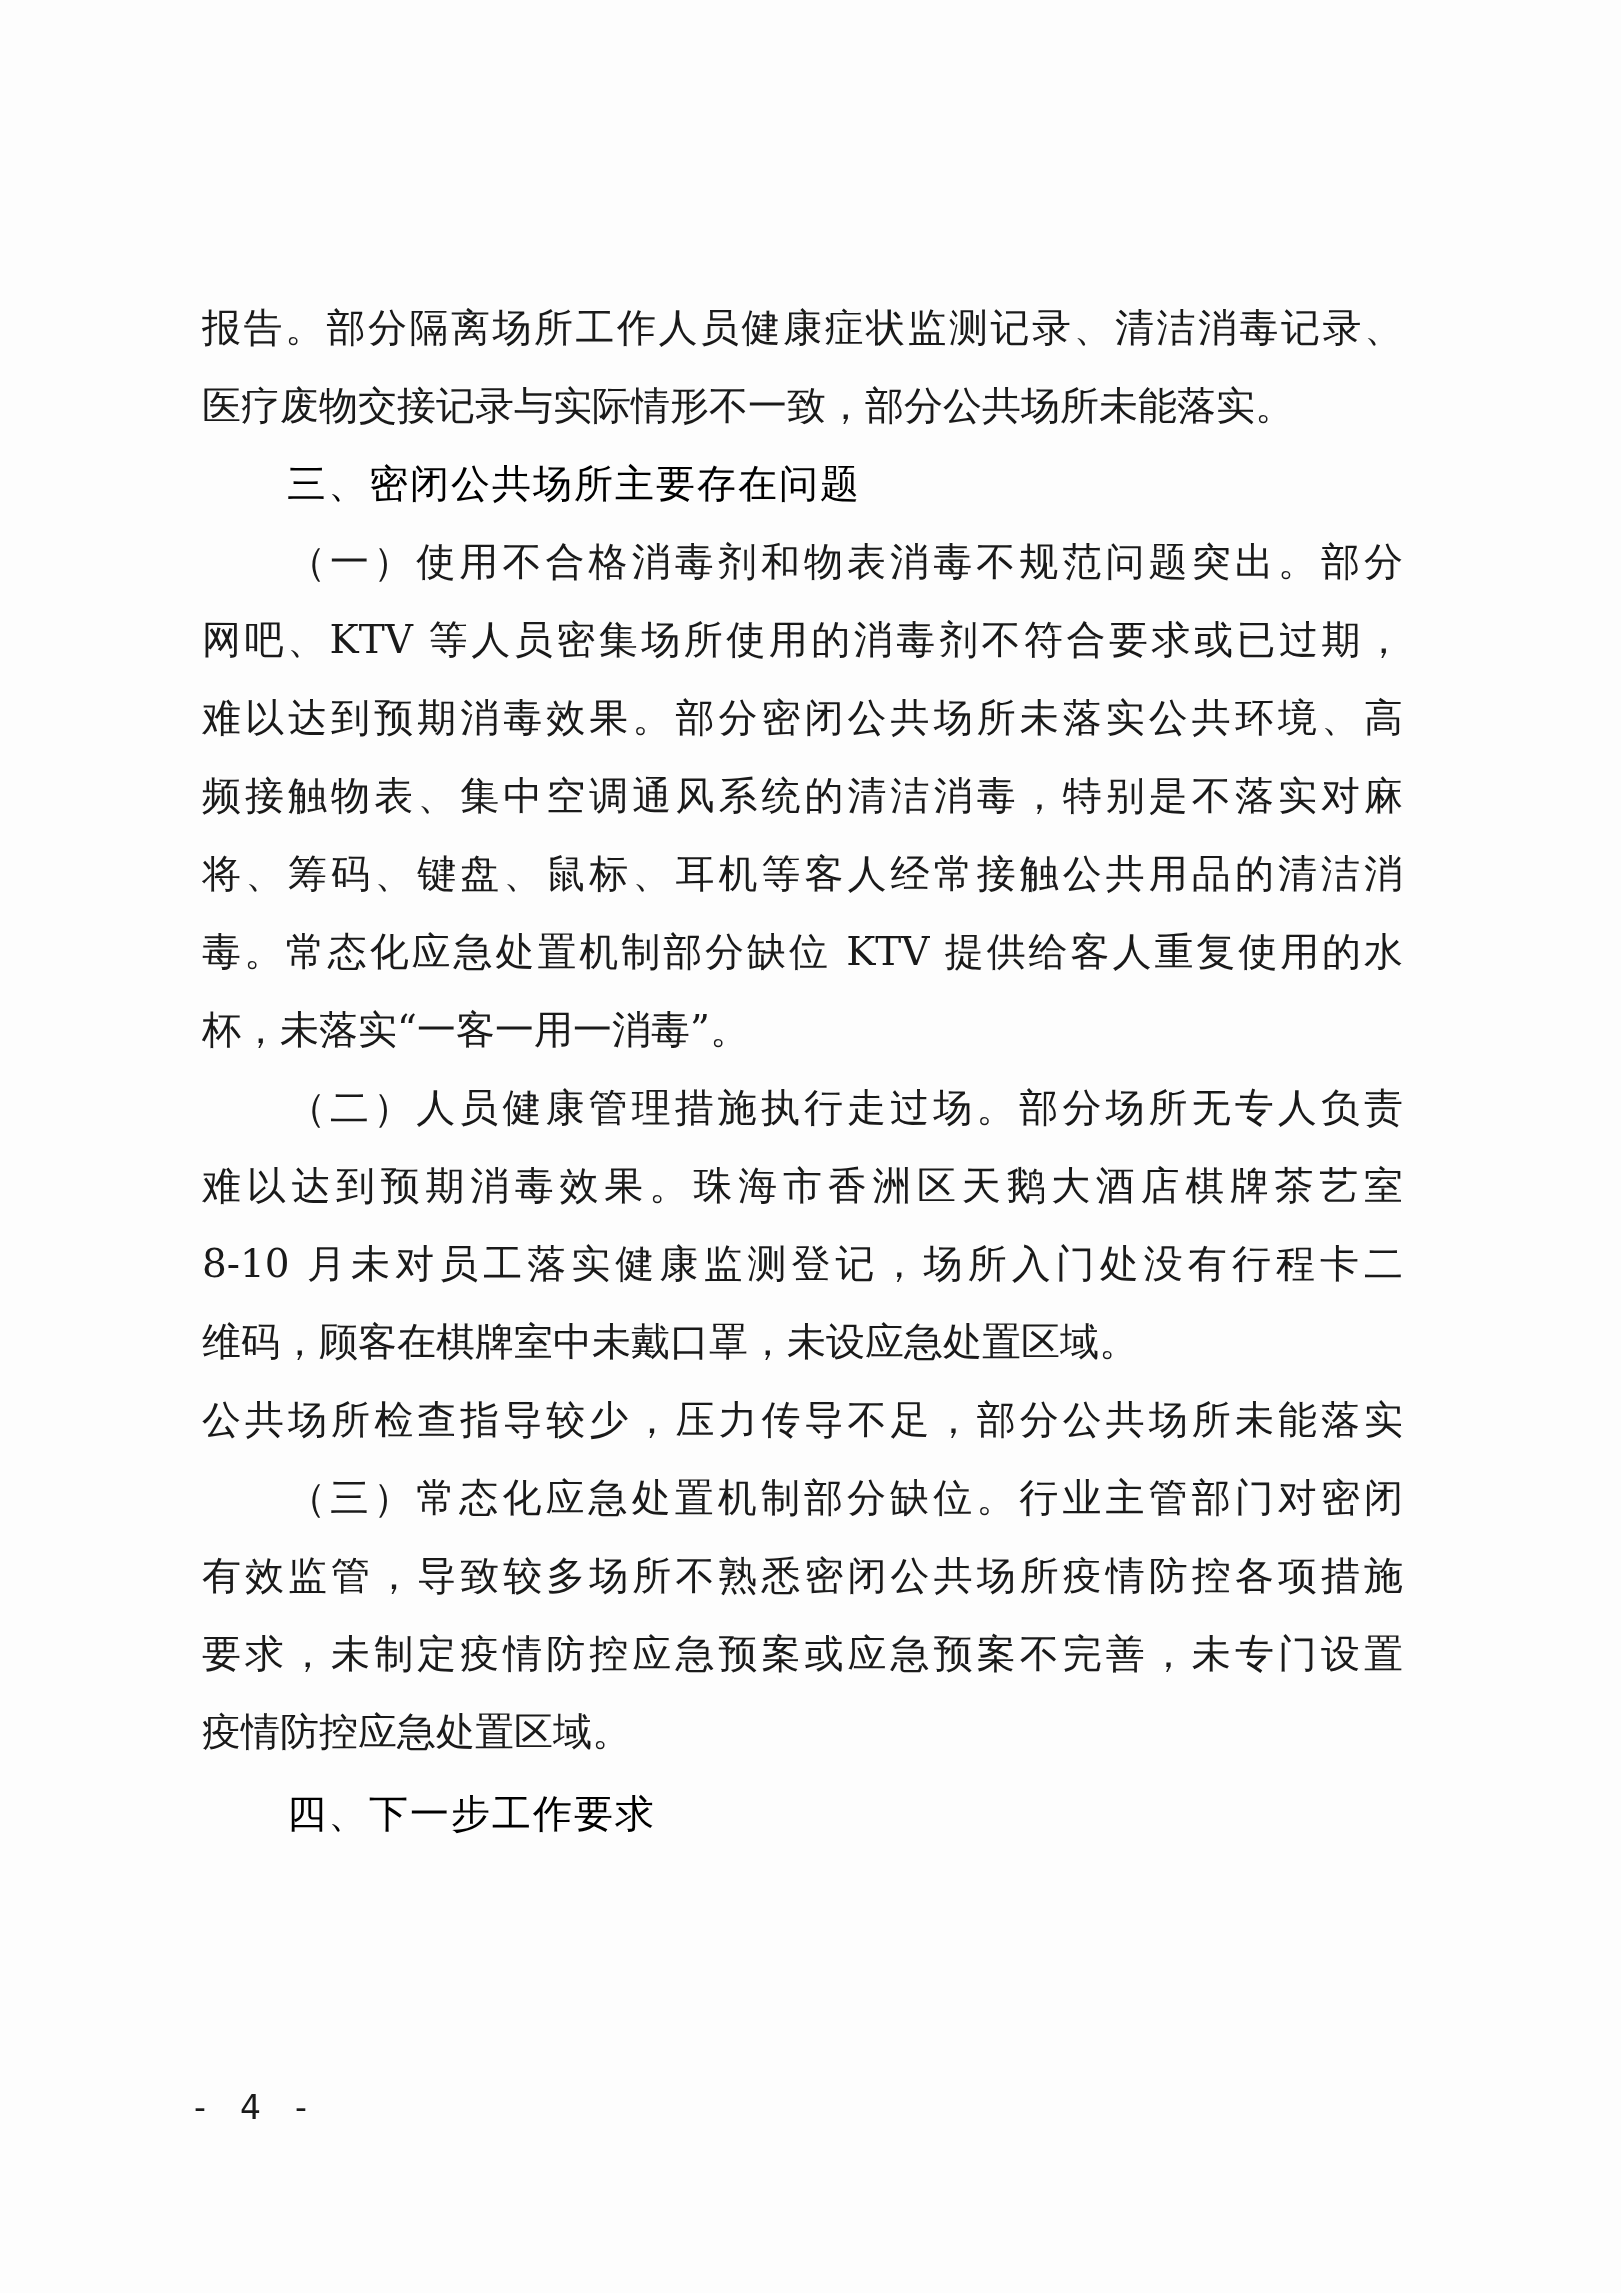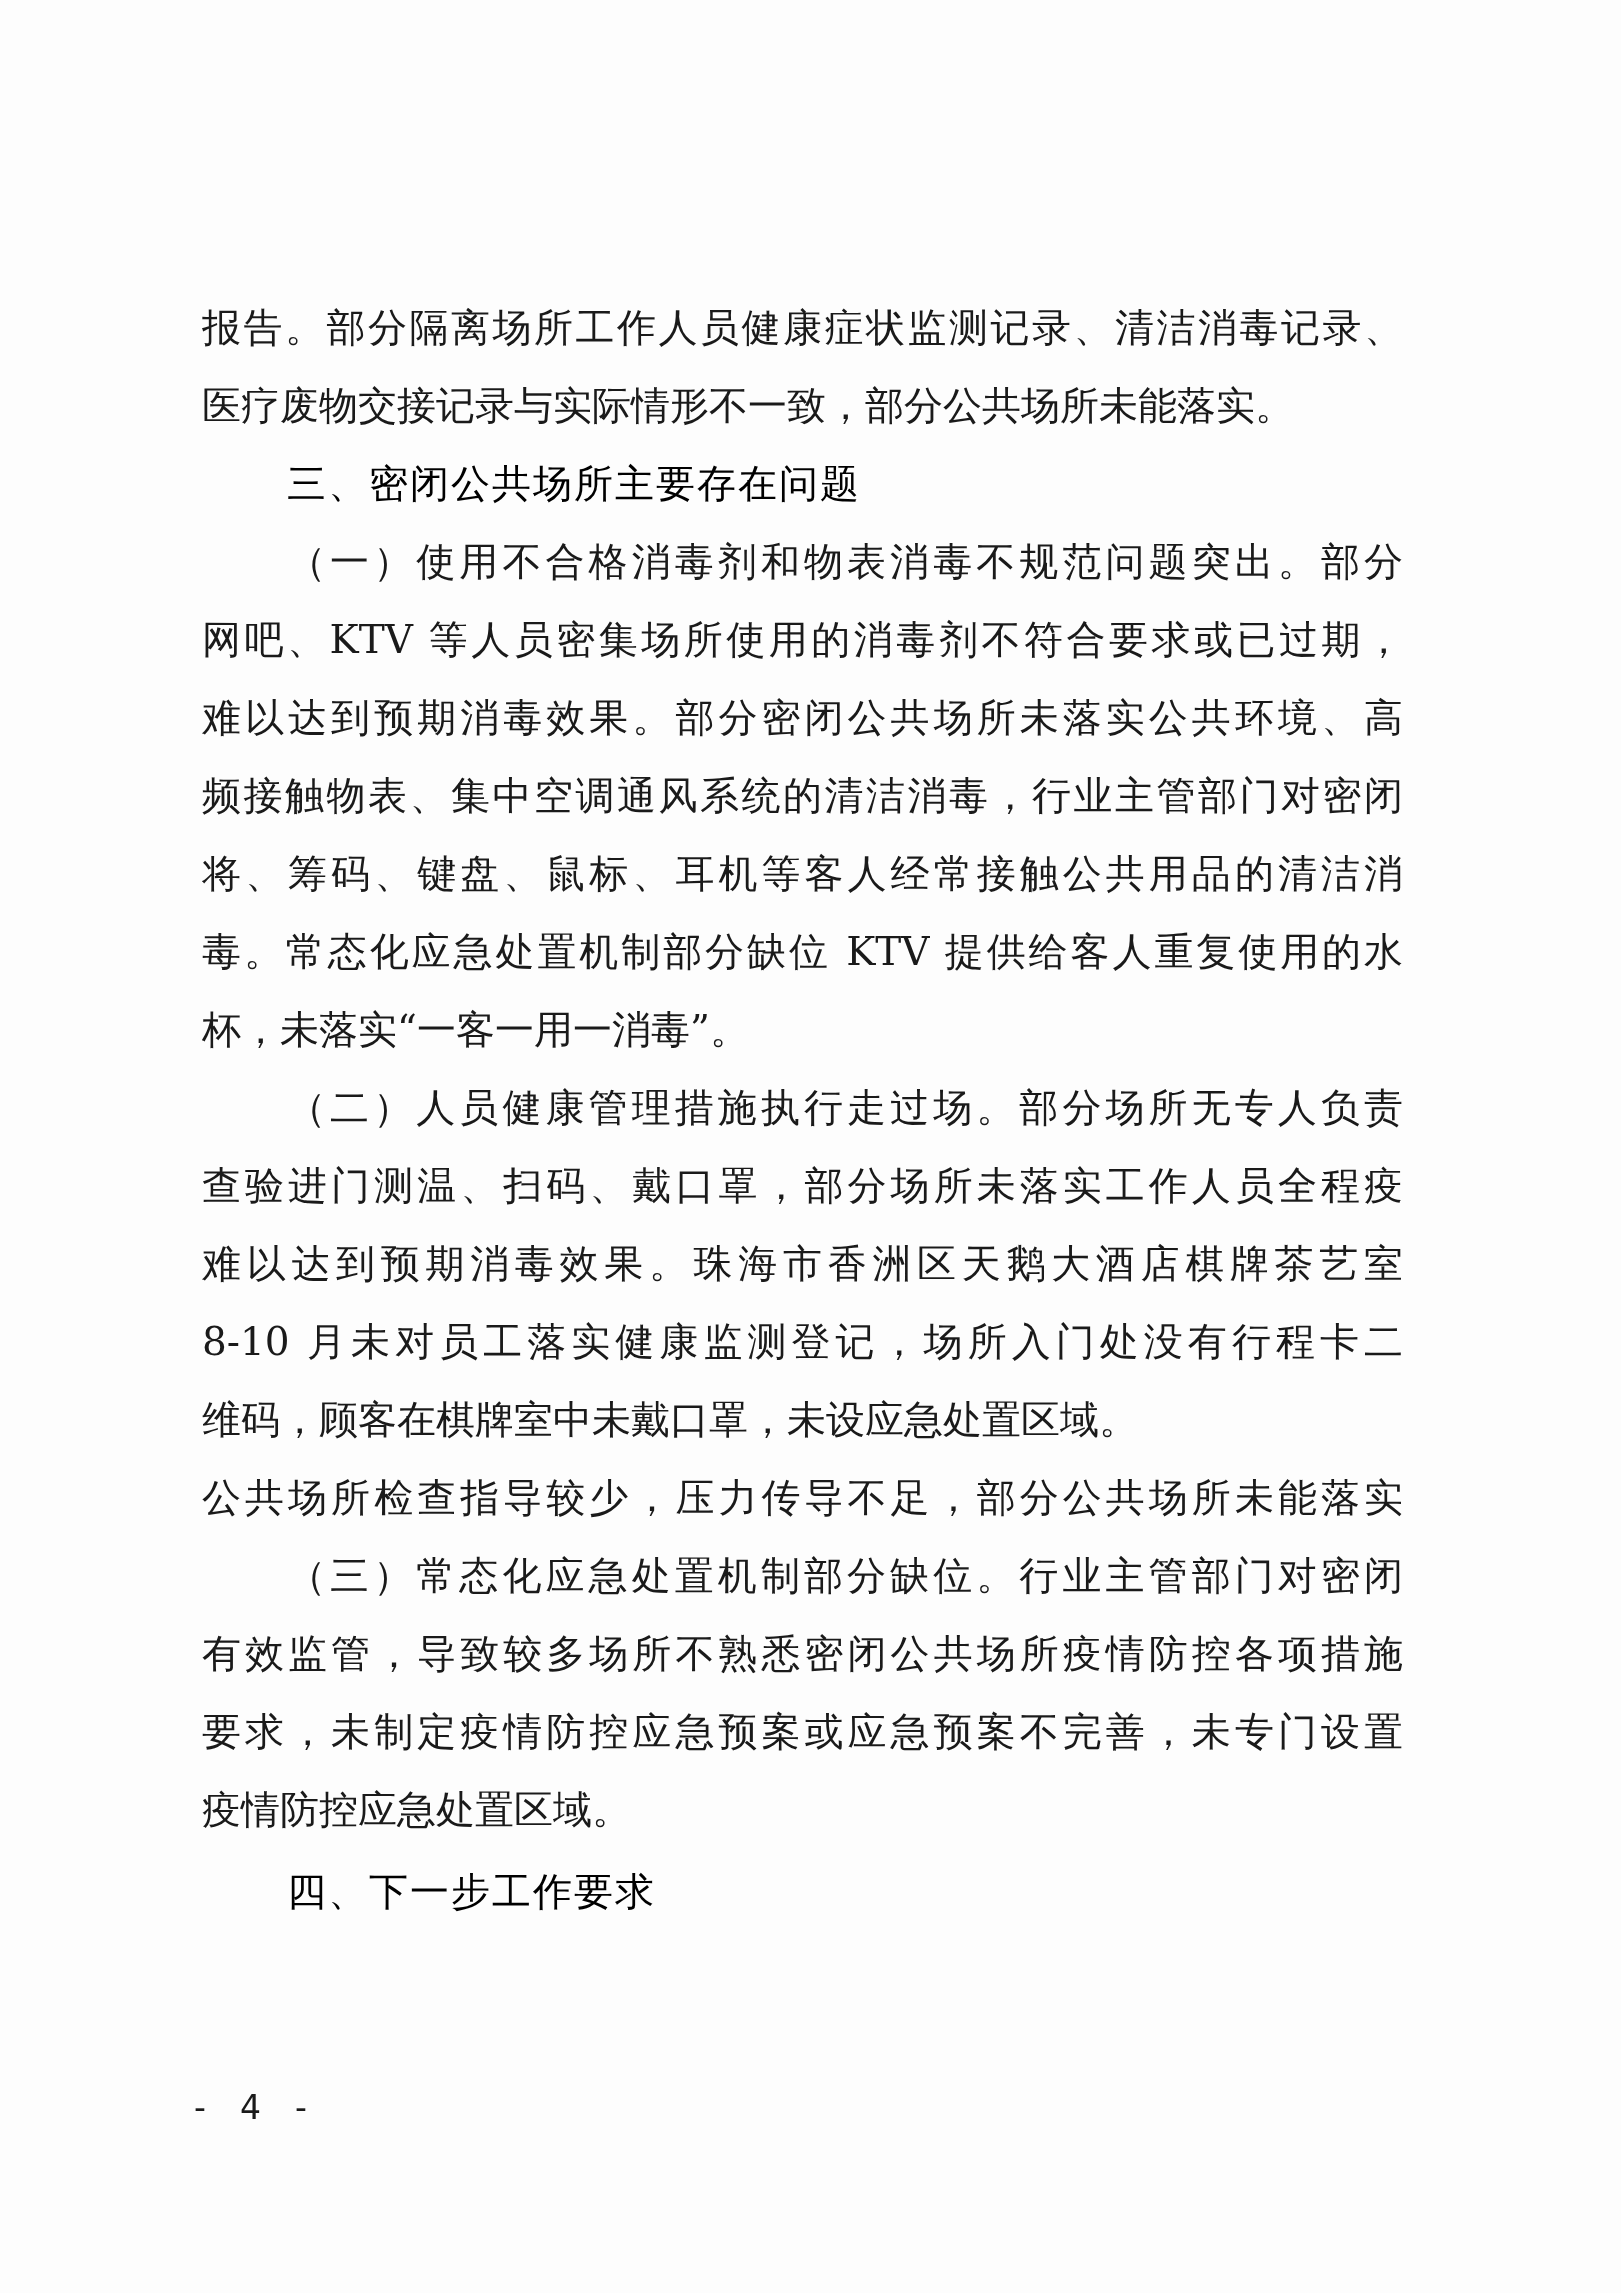--- a/index.html
+++ b/index.html
@@ -77,29 +77,28 @@
       <div class="line">报告。部分隔离场所工作人员健康症状监测记录、清洁消毒记录、</div>
       <div class="line last">医疗废物交接记录与实际情形不一致，部分公共场所未能落实。</div>
     </div>
 
     <div class="heading">三、密闭公共场所主要存在问题</div>
 
     <div>
       <div class="line indent">（一）使用不合格消毒剂和物表消毒不规范问题突出。部分</div>
       <div class="line">网吧、KTV 等人员密集场所使用的消毒剂不符合要求或已过期，</div>
       <div class="line">难以达到预期消毒效果。部分密闭公共场所未落实公共环境、高</div>
-      <div class="line">频接触物表、集中空调通风系统的清洁消毒，行业主管部门对密闭</div>
+      <div class="line">频接触物表、集中空调通风系统的清洁消毒，特别是不落实对麻</div>
       <div class="line">将、筹码、键盘、鼠标、耳机等客人经常接触公共用品的清洁消</div>
       <div class="line">毒。常态化应急处置机制部分缺位 KTV 提供给客人重复使用的水</div>
       <div class="line last">杯，未落实“一客一用一消毒”。</div>
     </div>
 
     <div>
       <div class="line indent">（二）人员健康管理措施执行走过场。部分场所无专人负责</div>
-      <div class="line">查验进门测温、扫码、戴口罩，部分场所未落实工作人员全程疫</div>
       <div class="line">难以达到预期消毒效果。珠海市香洲区天鹅大酒店棋牌茶艺室</div>
       <div class="line">8-10 月未对员工落实健康监测登记，场所入门处没有行程卡二</div>
       <div class="line last">维码，顾客在棋牌室中未戴口罩，未设应急处置区域。</div>
     </div>
 
     <div>
       <div class="line">公共场所检查指导较少，压力传导不足，部分公共场所未能落实</div>
       <div class="line indent">（三）常态化应急处置机制部分缺位。行业主管部门对密闭</div>
       <div class="line">有效监管，导致较多场所不熟悉密闭公共场所疫情防控各项措施</div>
       <div class="line">要求，未制定疫情防控应急预案或应急预案不完善，未专门设置</div>

